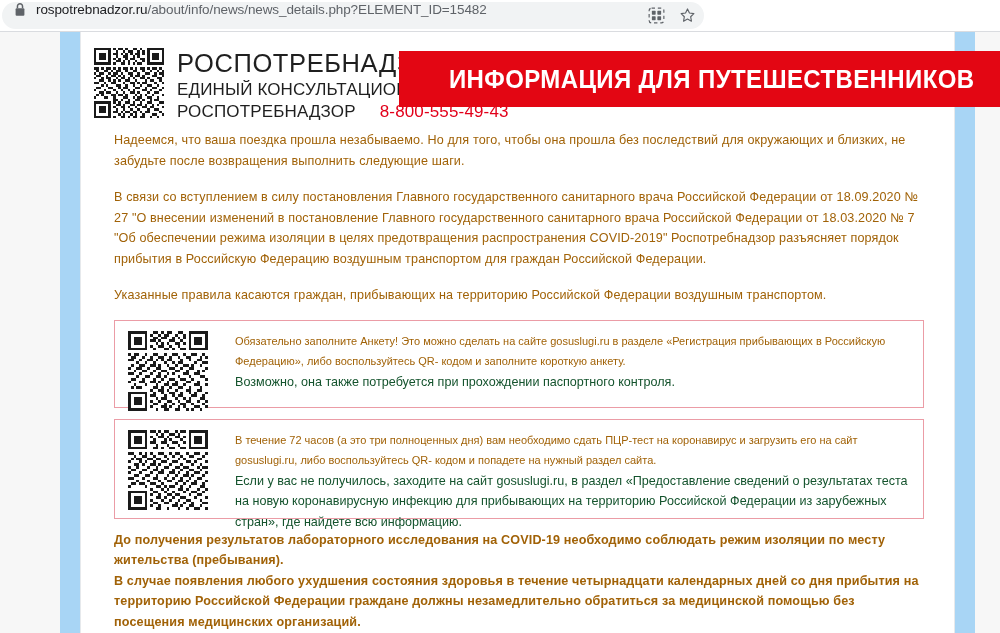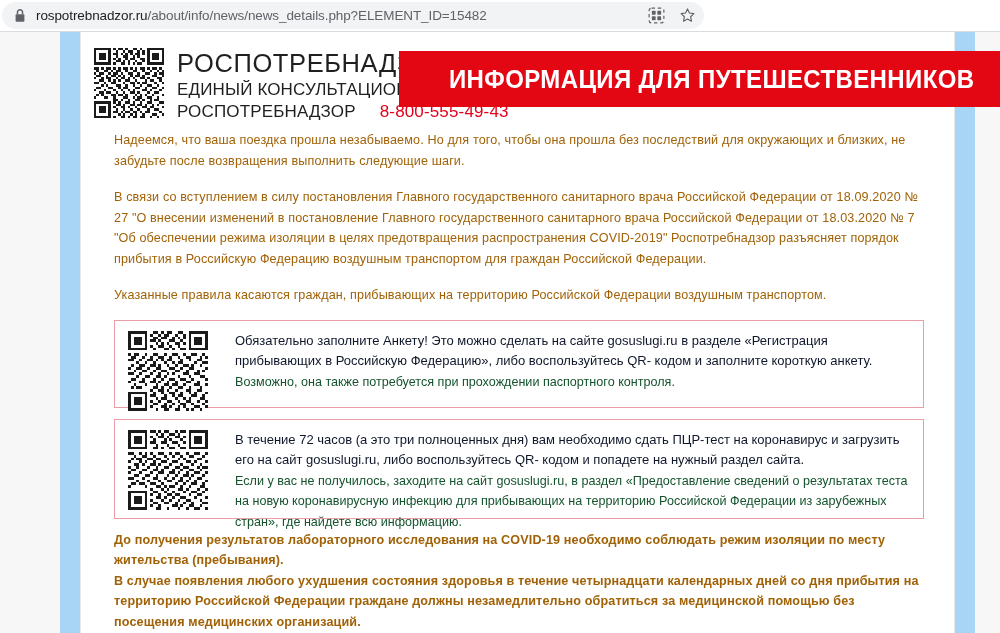--- a/index.html
+++ b/index.html
@@ -25,21 +25,20 @@
   }
   .omnibox {
     position: absolute;
     left: 2px;
     top: 2px;
     width: 702px;
     height: 27px;
     background: #f1f3f4;
     border-radius: 14px;
     display: flex;
-    align-items: center;
   }
   .lock-icon {
     width: 14px;
     height: 16px;
     margin-left: 11px;
     margin-right: 9px;
     flex: 0 0 auto;
     display: block;
   }
   .url-text {
@@ -213,23 +212,23 @@
     height: 80px;
     flex: 0 0 auto;
     display: block;
     margin-top: 2px;
   }
   .callout-body {
     margin-left: 27px;
     padding-top: 2px;
   }
   .callout-strong {
-    font-size: 13px;
+    font-size: 11px;
     line-height: 20.5px;
-    color: #0f172a;
+    color: #a16207;
     font-family: "Liberation Sans", sans-serif;
     margin: 0;
   }
   .callout-note {
     font-size: 12.6px;
     line-height: 20.5px;
     color: #14532d;
     font-family: "Liberation Sans", sans-serif;
     margin: 0;
   }

